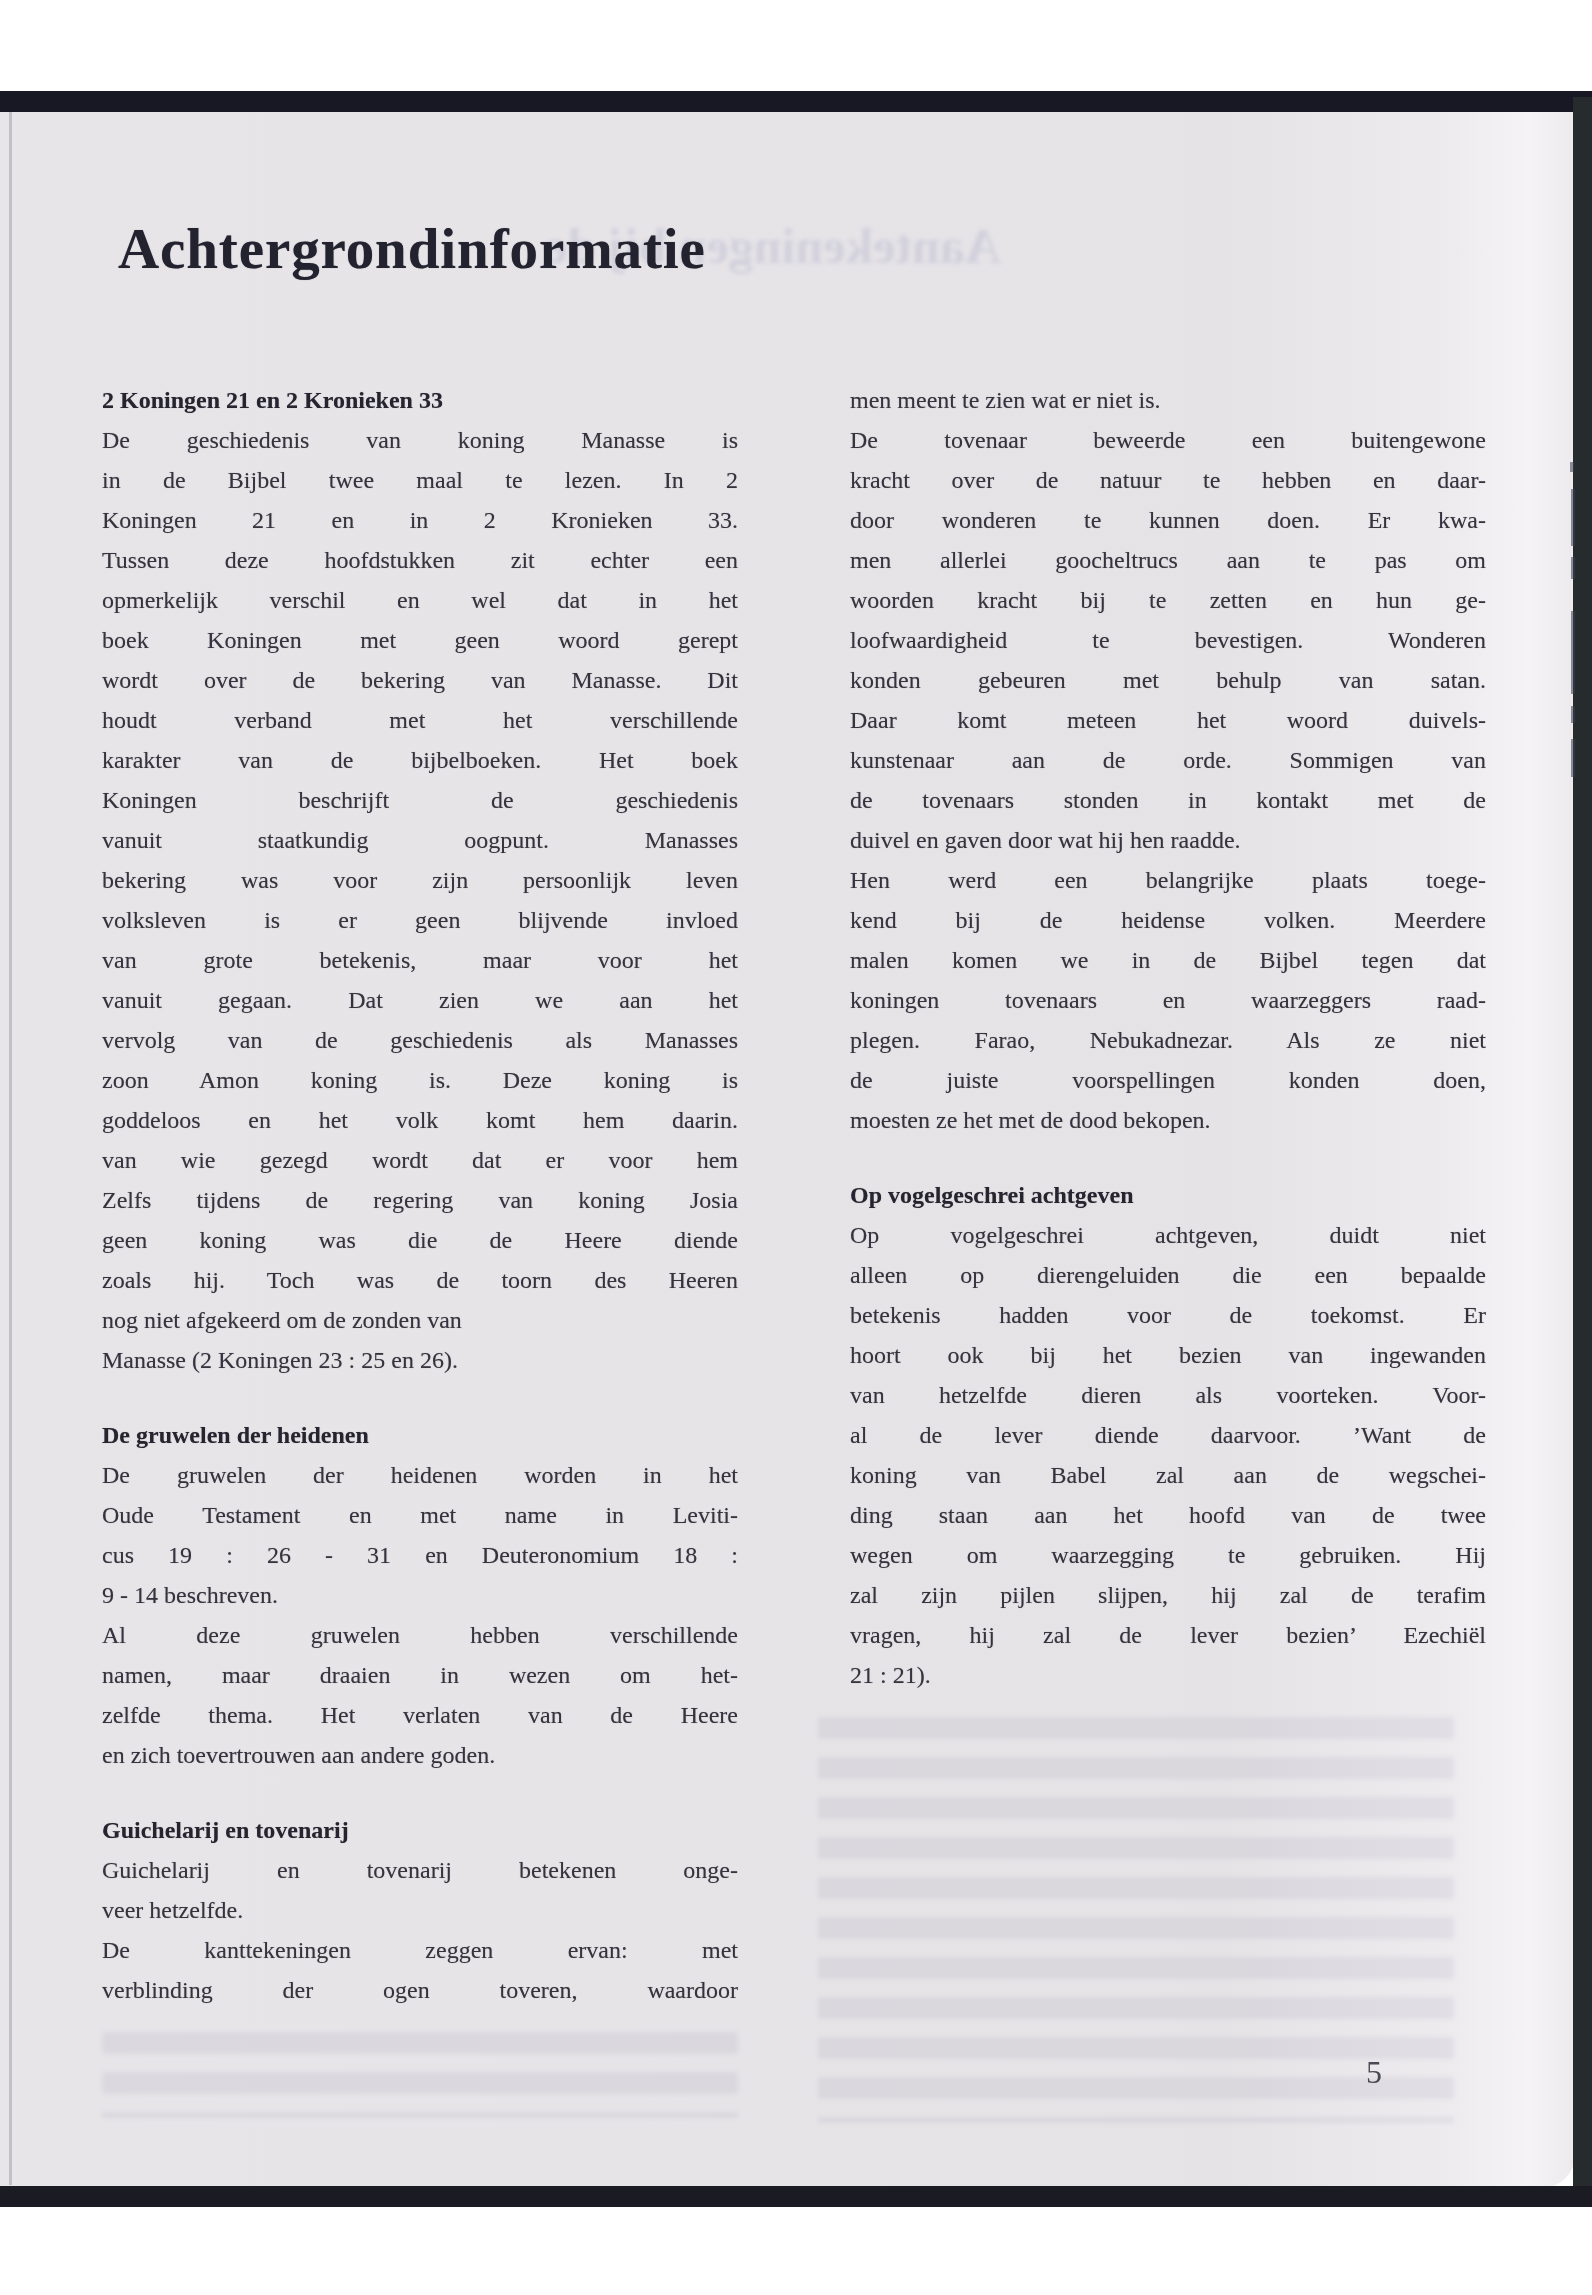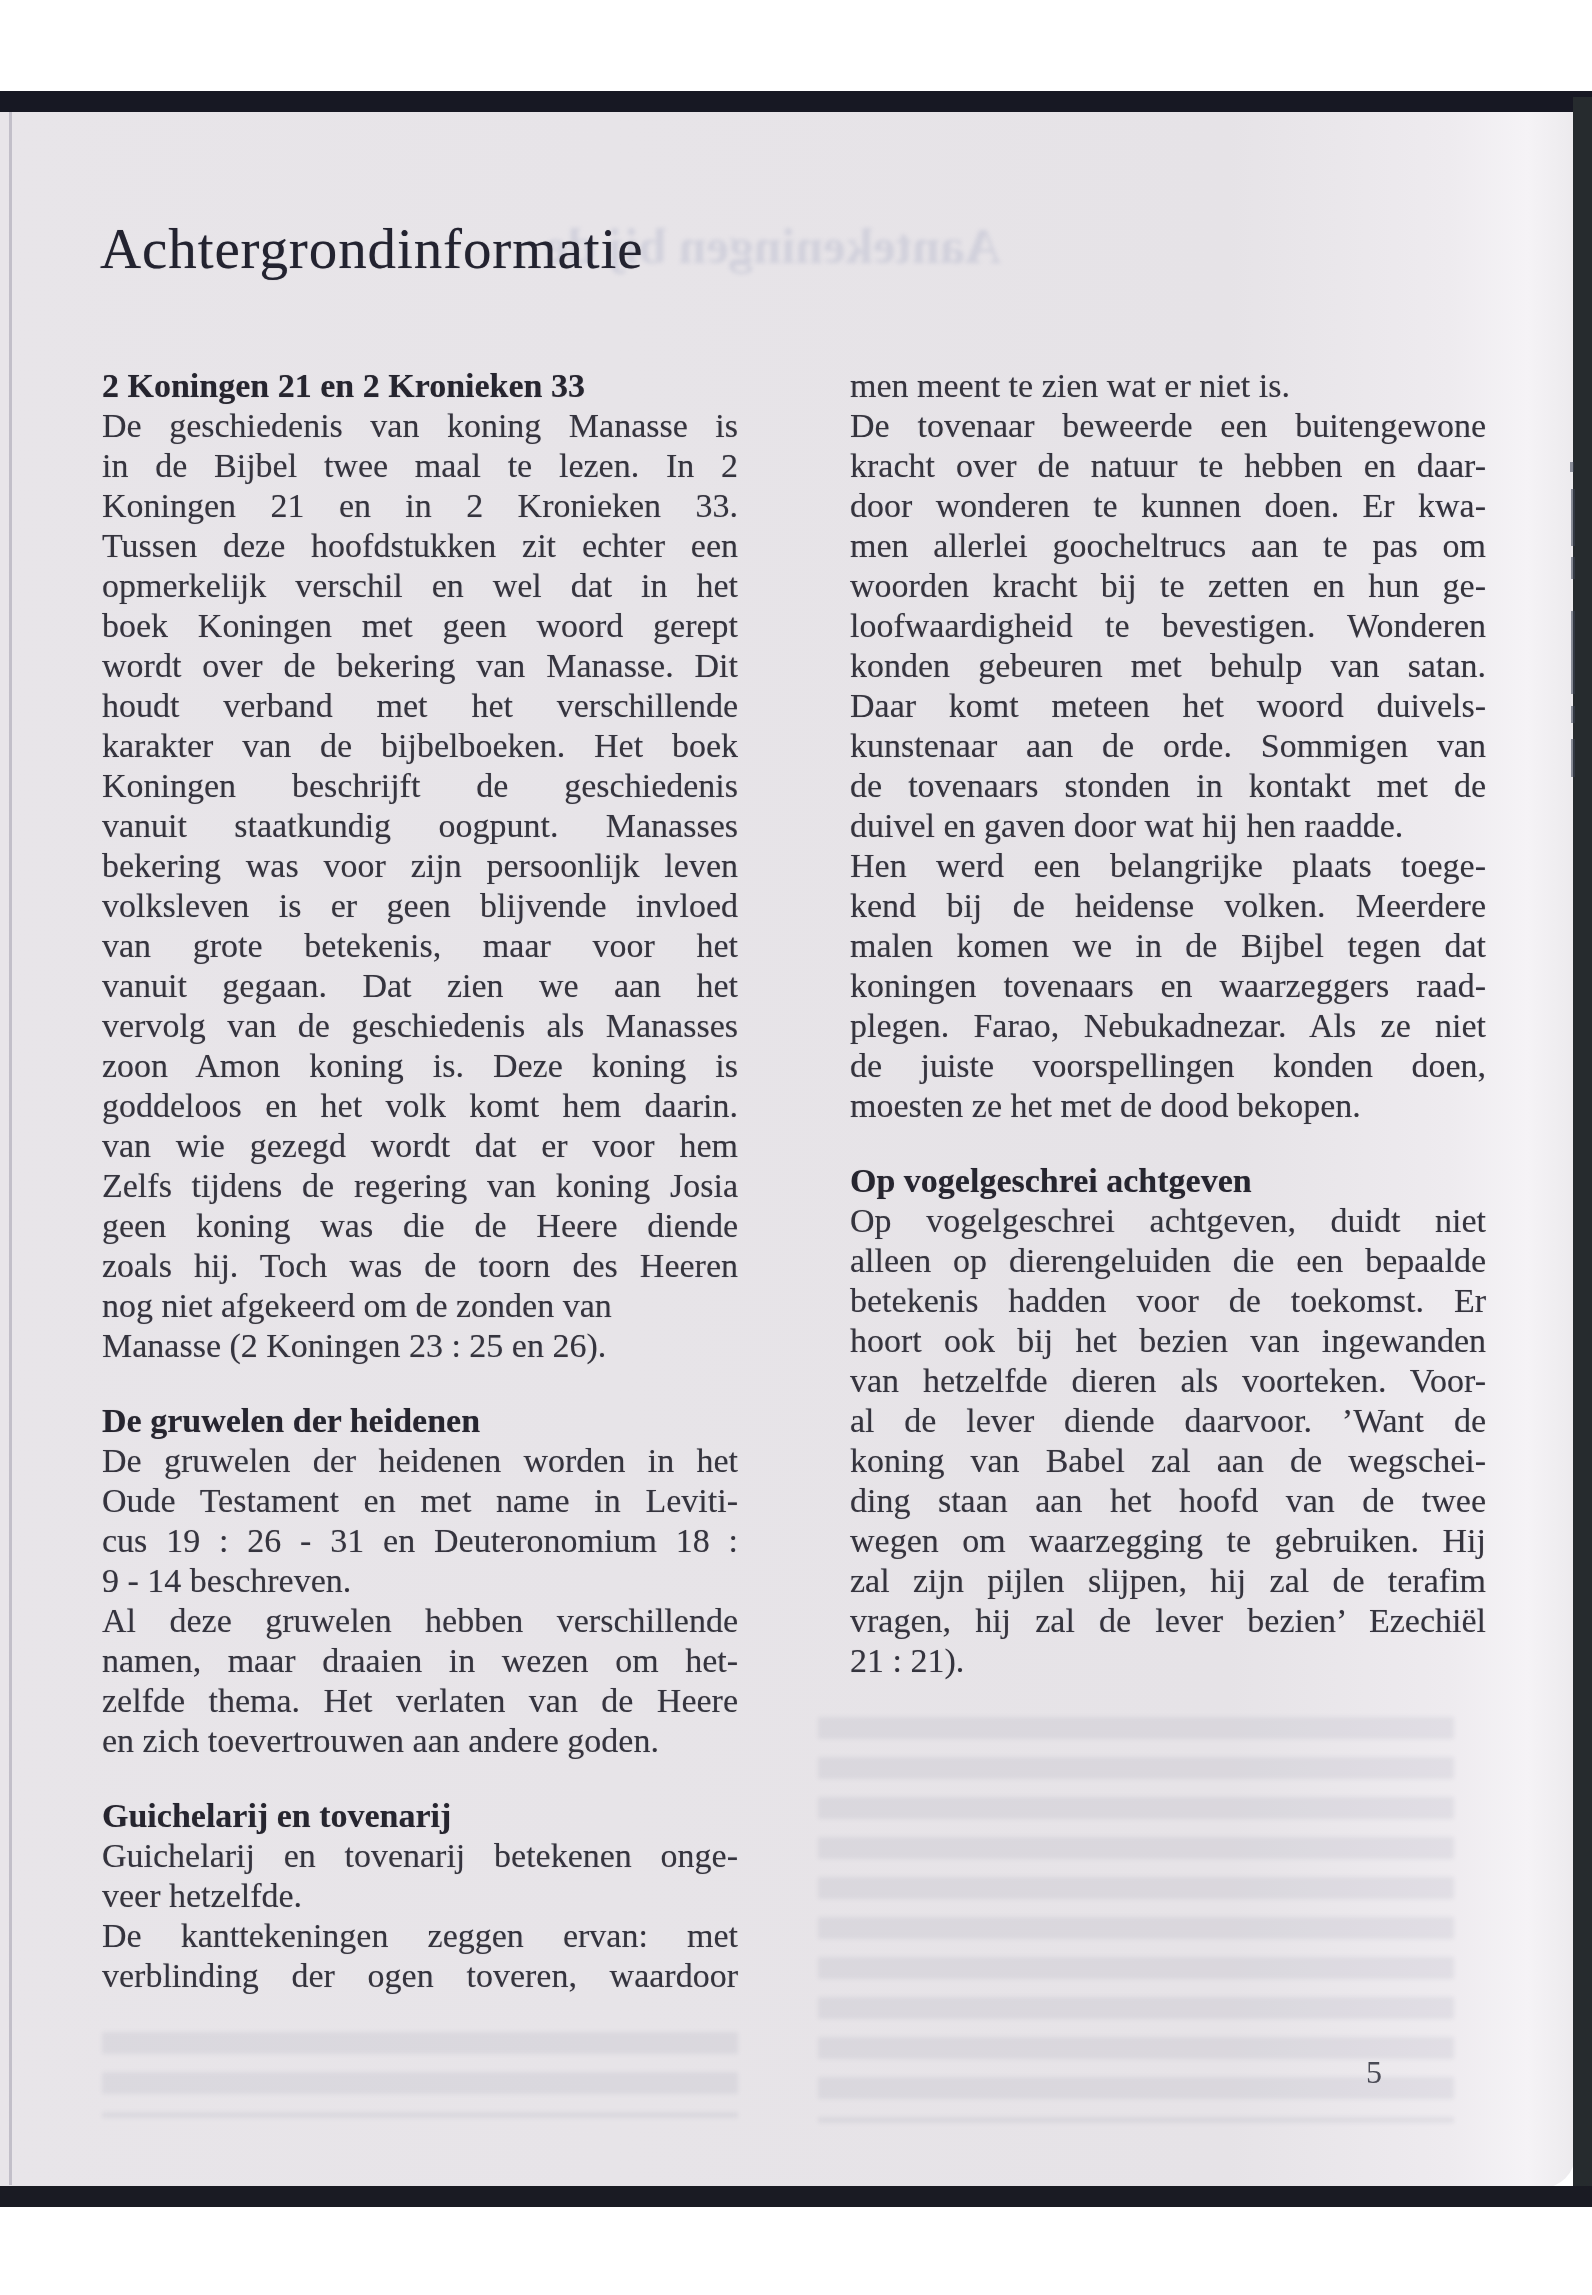--- a/index.html
+++ b/index.html
@@ -9,25 +9,25 @@
   .top-band{position:absolute;left:0;top:91px;width:1592px;height:21px;background:#171823;}
   .right-band{position:absolute;left:1573px;top:97px;width:19px;height:2106px;background:#262b2e;}
   .bottom-band{position:absolute;left:0;top:2186px;width:1592px;height:21px;background:#1a1b23;}
   
   .page{position:absolute;left:0;top:110px;width:1575px;height:2078px;
         background:linear-gradient(90deg,#e8e5e9 0%,#e6e3e7 78%,#eeebef 92%,#f5f3f6 97%,#eceaed 100%);
         border-bottom-right-radius:33px;}
   .crease{position:absolute;left:8.6px;top:112px;width:3.5px;height:2073px;background:rgba(60,60,85,.22);}
   .edge-dash{position:absolute;width:4.3px;background:#3a4252;opacity:.55;filter:blur(0.4px);}
 
-  .page-title{position:absolute;left:100px;top:216px;font-size:57px;font-weight:400;color:#232330;
+  .page-title{position:absolute;left:118px;top:216px;font-size:57px;font-weight:700;color:#232330;
               letter-spacing:0.9px;text-shadow:0 0 0.9px rgba(35,35,48,.45);}
   .ghost-title{position:absolute;left:483px;top:217px;width:518px;font-size:50px;font-weight:700;
                color:#9aa0bd;opacity:.28;transform:scaleX(-1);filter:blur(2.2px);white-space:nowrap;}
-  .col{position:absolute;top:366px;width:636px;color:#35343e;font-size:34px;line-height:40px;
+  .col{position:absolute;top:380px;width:636px;color:#35343e;font-size:24px;line-height:40px;
        text-shadow:0 0 0.9px rgba(53,52,62,.38);}
   .col-left{left:102px;}
   .col-right{left:818px;margin-left:32px;}
   .h{font-weight:700;color:#26252f;}
   .gap{height:35px;}
   .line{text-align:justify;text-align-last:justify;}
   .line.loose{text-align-last:left;}
 
   .page-number{position:absolute;left:1366px;top:2054px;font-size:32px;color:#4a4a55;}
 

